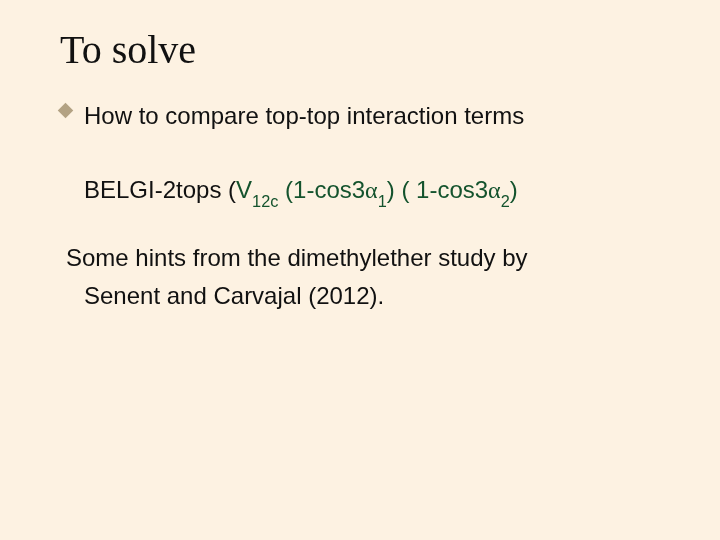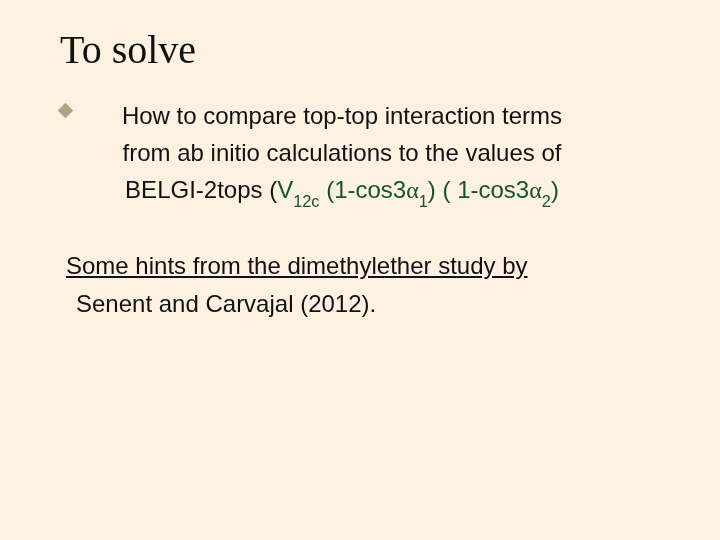--- a/index.html
+++ b/index.html
@@ -24,22 +24,21 @@
   .title {
     font-family: "Times New Roman", Times, serif;
     font-size: 40px;
     font-weight: 400;
     margin: 6px 0 24px 0;
     color: #111;
   }
   .bullet-block {
     position: relative;
     padding-left: 24px;
-    margin-bottom: 36px;
-    text-align: center;
+    margin-bottom: 28px;
   }
   .bullet-marker {
     position: absolute;
     left: 0;
     top: 8px;
     width: 11px;
     height: 11px;
     background: #b3a283;
     transform: rotate(45deg);
   }
@@ -65,23 +64,23 @@
 <body>
 
 <div class="slide">
 
   <div class="title">To solve</div>
 
   <div class="bullet-block">
     <div class="bullet-marker"></div>
     <div class="body-text">
       <span>How to compare top-top interaction terms</span><br>
-      <span>from ab initio calculations to the values of</span><br>
+      <br>
       <span>BELGI-2tops (</span><span class="red"><span>V</span><span class="sub">12c</span><span> (1-cos3</span><span class="alpha">α</span><span class="sub">1</span><span>) ( 1-cos3</span><span class="alpha">α</span><span class="sub">2</span><span>)</span></span><br>
     </div>
   </div>
 
-  <div class="body-text" style="margin-left:6px;text-decoration:underline;">
+  <div class="body-text" style="margin-left:6px;">
     <span>Some hints from the dimethylether study by</span><br>
-    <span style="margin-left:10px; display:inline-block;">Senent and Carvajal (2012).</span>
+    <span style="margin-left:18px; display:inline-block;">Senent and Carvajal (2012).</span>
   </div>
 
 </div>
 
 </body></html>

